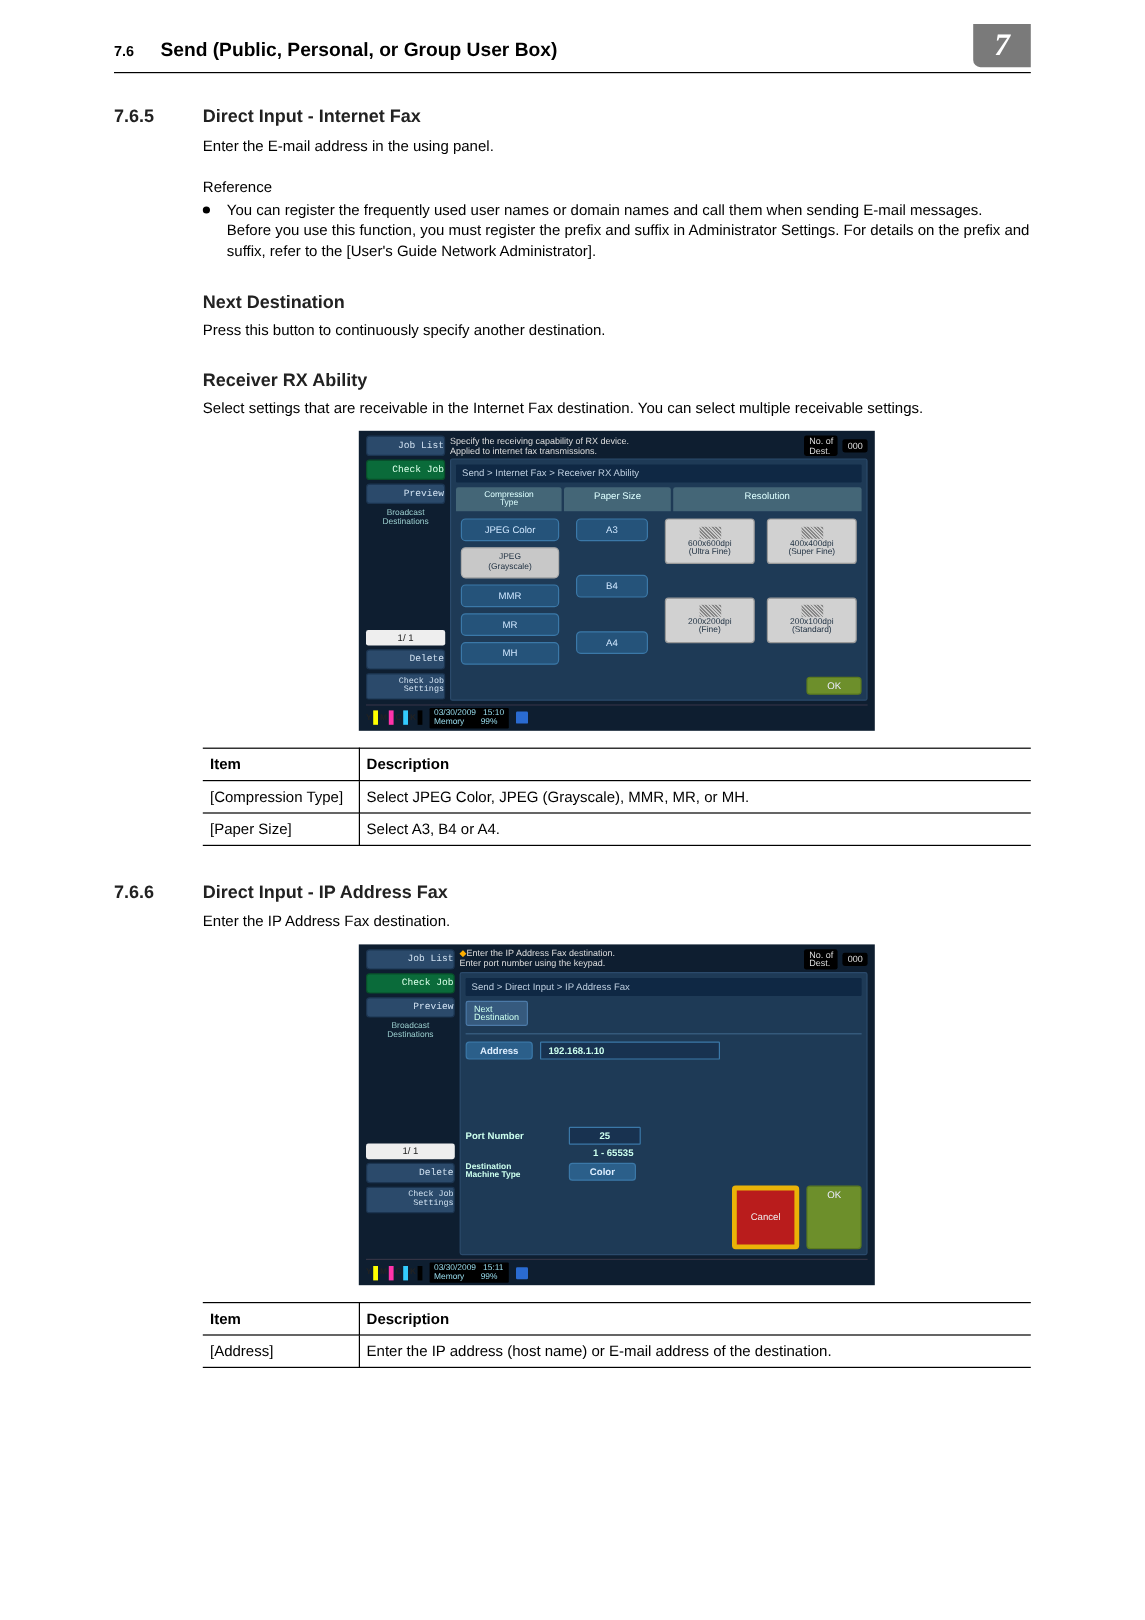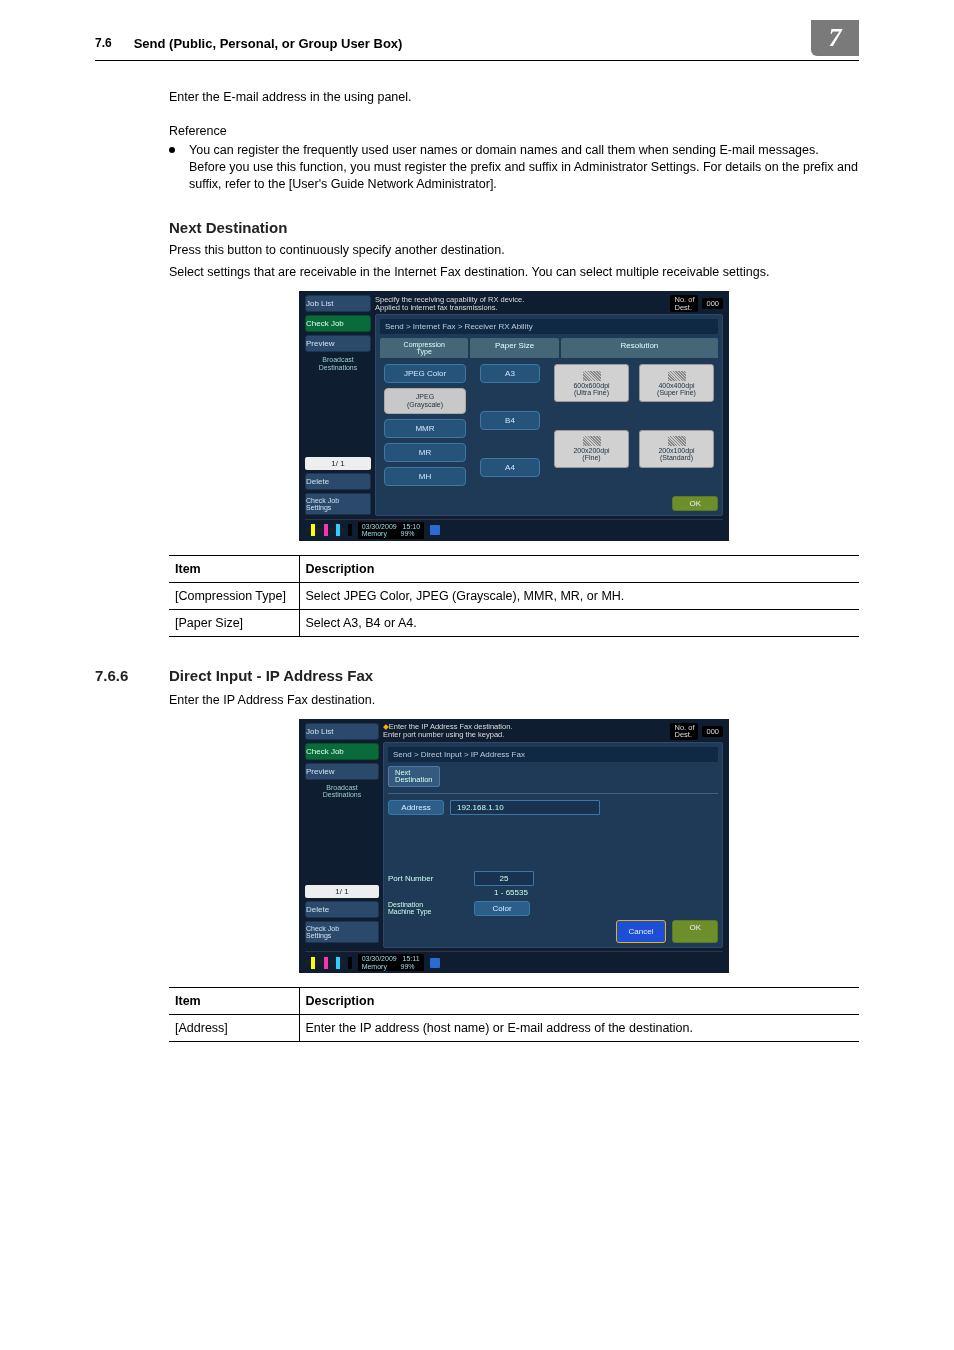--- a/index.html
+++ b/index.html
@@ -14,21 +14,21 @@
   }
   .page { padding: 0 95px; }
   .header-row {
     display: flex;
     align-items: center;
     border-bottom: 1px solid #000;
     padding-bottom: 4px;
     margin-bottom: 28px;
   }
   .header-row .secnum { font-weight: bold; font-size: 12px; margin-right: 22px; }
-  .header-row .sectitle { font-weight: bold; font-size: 13px; flex: 1; }
+  .header-row .sectitle { font-weight: bold; font-size: 16px; flex: 1; }
   .chapnum-box {
     background: #7a7a7a;
     color: #fff;
     font-style: italic;
     font-weight: bold;
     font-size: 26px;
     font-family: Georgia, 'Times New Roman', serif;
     width: 48px;
     height: 36px;
     display: flex;
@@ -68,23 +68,24 @@
     display: flex;
     align-items: flex-start;
     gap: 4px;
   }
   .devside { width: 74px; display: flex; flex-direction: column; gap: 3px; }
   .devbtn {
     background: #2b4a6b;
     border: 1px solid #1b3450;
     border-radius: 3px;
     color: #cfe0f0;
-    text-align: left;
+    text-align: right;
     padding: 3px 0;
     font-size: 8px;
+    font-family: Liberation Mono, monospace;
   }
   .devbtn.green { background: #0a6b3a; border-color: #084e2a; color: #d8ffe8; }
   .devbtn.flat { background: #2b4a6b; border-radius: 2px; }
   .devside-label { color: #9cc; font-size: 7px; text-align: center; margin-top: 1px; line-height: 1.05; }
   .devside-pager { background: #eee; color: #222; border-radius: 2px; text-align: center; padding: 2px 0; font-size: 8px; }
   .devmain { flex: 1; position: relative; }
   .devmain-top {
     display: flex; justify-content: space-between; align-items: center;
     font-size: 7.5px; color: #ddd; margin-bottom: 2px;
   }
@@ -126,22 +127,22 @@
     display: flex; flex-direction: column; align-items: center; justify-content: center;
     padding: 2px; font-size: 7px; color: #234; height: 38px;
   }
   .resbtn .swatch { width: 18px; height: 10px; background: repeating-linear-gradient(45deg,#888,#888 1px,#ccc 1px,#ccc 2px); margin-bottom: 1px; }
   .okrow { display: flex; justify-content: flex-end; gap: 6px; margin-top: 4px; }
   .okbtn {
     background: #6d8f2b; border: 1px solid #5b7a1f; border-radius: 3px;
     color: #eef; font-size: 8px; padding: 2px 16px;
   }
   .cancelbtn {
-    background: #1d4ed8; border: 1px solid #eab308; border-radius: 3px;
-    color: #eee; font-size: 8px; padding: 6px 12px;
+    background: #b91c1c; border: 4px solid #eab308; border-radius: 3px;
+    color: #eee; font-size: 8px; padding: 18px 12px;
   }
   .statusbar {
     display: flex; align-items: center; gap: 6px;
     border-top: 1px solid #334; margin-top: 3px; padding-top: 2px;
     font-size: 7px; color: #222;
   }
   .toner { display: flex; gap: 2px; }
   .toner span { display: inline-flex; align-items: center; font-size: 7px; font-weight: bold; }
   .toner .ind { width: 4px; height: 12px; display: inline-block; margin-left: 1px; }
   .stat-sm { background: #000; color: #9de; padding: 1px 4px; border-radius: 1px; line-height: 1.1; }
@@ -165,21 +166,21 @@
     border-bottom: 1px solid #000;
     padding: 6px 6px;
     vertical-align: top;
   }
   table.doc th:first-child, table.doc td:first-child {
     width: 130px;
     border-right: 1px solid #000;
   }
 
   
-  .fieldrow { display: flex; align-items: center; gap: 6px; margin: 4px 0; }
+  .fieldrow { display: flex; align-items: center; gap: 6px; margin: 4px 0; font-weight: bold; }
   .fieldlabel { width: 80px; color: #cfe; font-size: 8px; }
   .fieldpill {
     background: #2b5f8a; border: 1px solid #3b78a8; border-radius: 3px;
     color: #def; padding: 2px 10px; font-size: 8px; text-align: center;
     min-width: 56px;
   }
   .fieldval {
     color: #cfe; font-size: 8px; padding: 2px 6px;
     border: 1px solid #3b78a8; border-radius: 1px; background: #183250;
     min-width: 110px;
@@ -204,31 +205,36 @@
 <body>
 
 <div class="page">
 
   <div class="header-row">
     <span class="secnum">7.6</span>
     <span class="sectitle">Send (Public, Personal, or Group User Box)</span>
     <div class="chapnum-box">7</div>
   </div>
 
+  <div class="sectionhead">
+    <span class="num">7.6.5</span>
+    <span class="title">Direct Input - Internet Fax</span>
+  </div>
   <div class="body-indent">
     <p class="para">Enter the E-mail address in the using panel.</p>
     <p class="ref-label">Reference</p>
     <div class="bullet-row">
       <span class="bullet-dot"></span>
       <span class="bullet-text">You can register the frequently used user names or domain names and call them when sending E-mail messages. Before you use this function, you must register the prefix and suffix in Administrator Settings. For details on the prefix and suffix, refer to the [User's Guide Network Administrator].</span>
     </div>
 
     <h3 class="subhead">Next Destination</h3>
     <p class="para">Press this button to continuously specify another destination.</p>
 
+    <h3 class="subhead">Receiver RX Ability</h3>
     <p class="para">Select settings that are receivable in the Internet Fax destination. You can select multiple receivable settings.</p>
 
     <div class="device" style="background:#0e1e30; padding:4px 6px 2px 6px;">
       <div class="device-top">
         <div class="devside">
           <div class="devbtn">Job List</div>
           <div class="devbtn green">Check Job</div>
           <div class="devbtn">Preview</div>
           <div class="devside-label" style="white-space:pre-line;">Broadcast
 Destinations</div>

